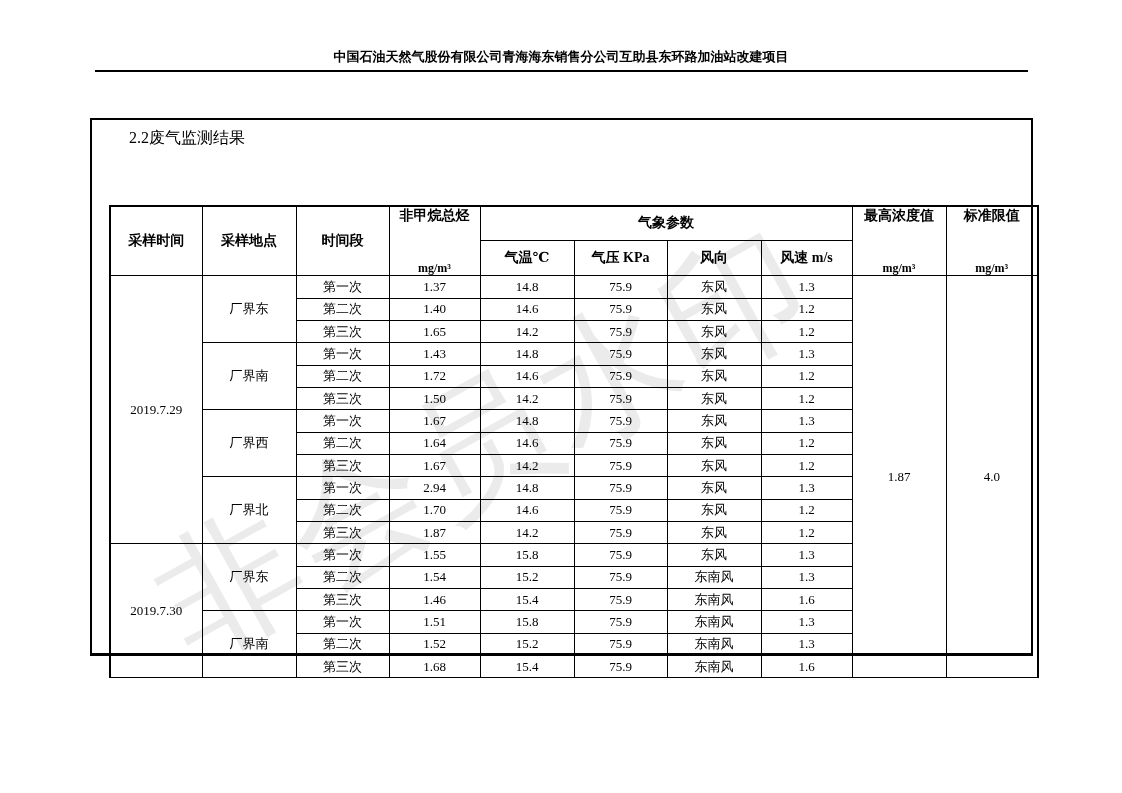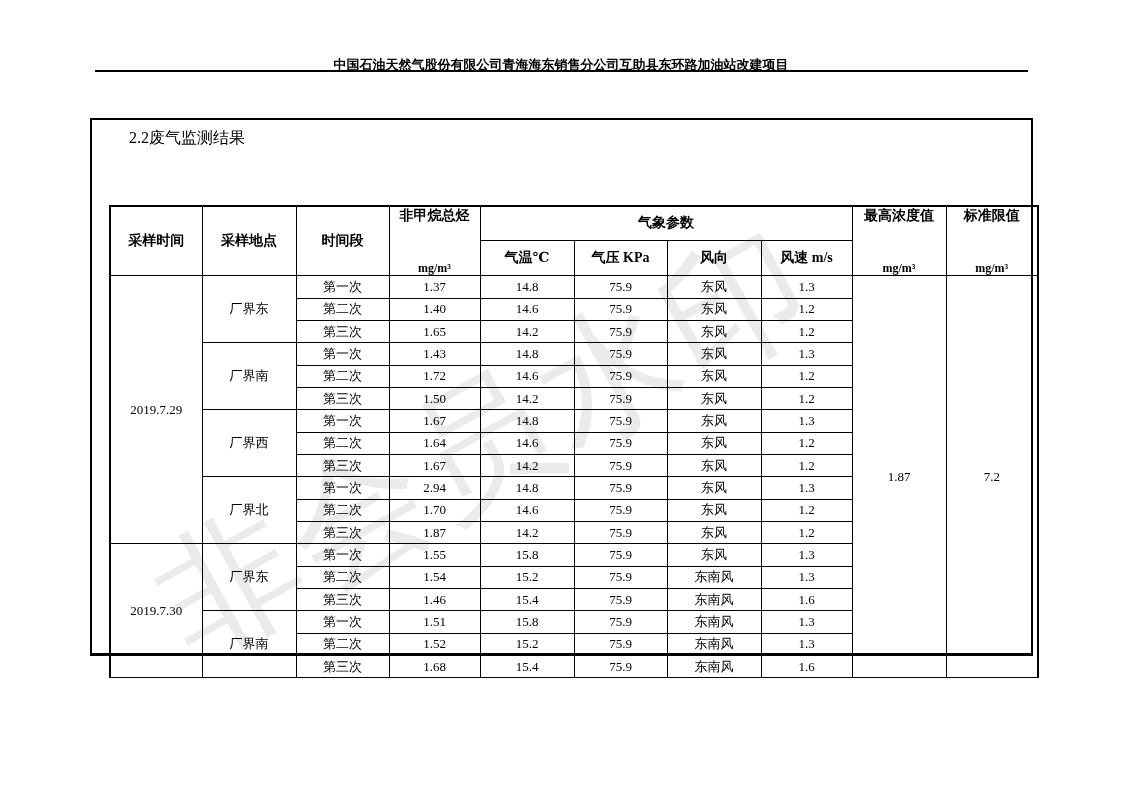--- a/index.html
+++ b/index.html
@@ -4,21 +4,21 @@
 <style>
   html,body{margin:0;padding:0;background:#fff;}
   body{
     width:1122px;height:793px;position:relative;overflow:hidden;
     font-family:"Liberation Serif","DejaVu Serif",serif;color:#000;
   }
   .page{position:relative;width:1122px;height:793px;}
 
   
   .page-header{
-    position:absolute;left:0;top:56px;width:100%;text-align:center;
+    position:absolute;left:0;top:48px;width:100%;text-align:center;
     font-size:13px;font-weight:bold;z-index:1;
   }
   .header-rule{
     position:absolute;left:95px;top:70px;width:933px;height:0;
     border-bottom:2px solid #000;z-index:1;
   }
 
   
   .watermark{
     position:absolute;left:85px;top:295px;width:800px;height:300px;
@@ -130,21 +130,21 @@
           <tr>
             <td rowspan="12">2019.7.29</td>
             <td rowspan="3">厂界东</td>
             <td>第一次</td>
             <td>1.37</td>
             <td>14.8</td>
             <td>75.9</td>
             <td>东风</td>
             <td>1.3</td>
             <td rowspan="18">1.87</td>
-            <td rowspan="18">7.2</td>
+            <td rowspan="18">4.0</td>
           </tr>
           <tr>
             <td>第二次</td>
             <td>1.40</td>
             <td>14.6</td>
             <td>75.9</td>
             <td>东风</td>
             <td>1.2</td>
           </tr>
           <tr>

